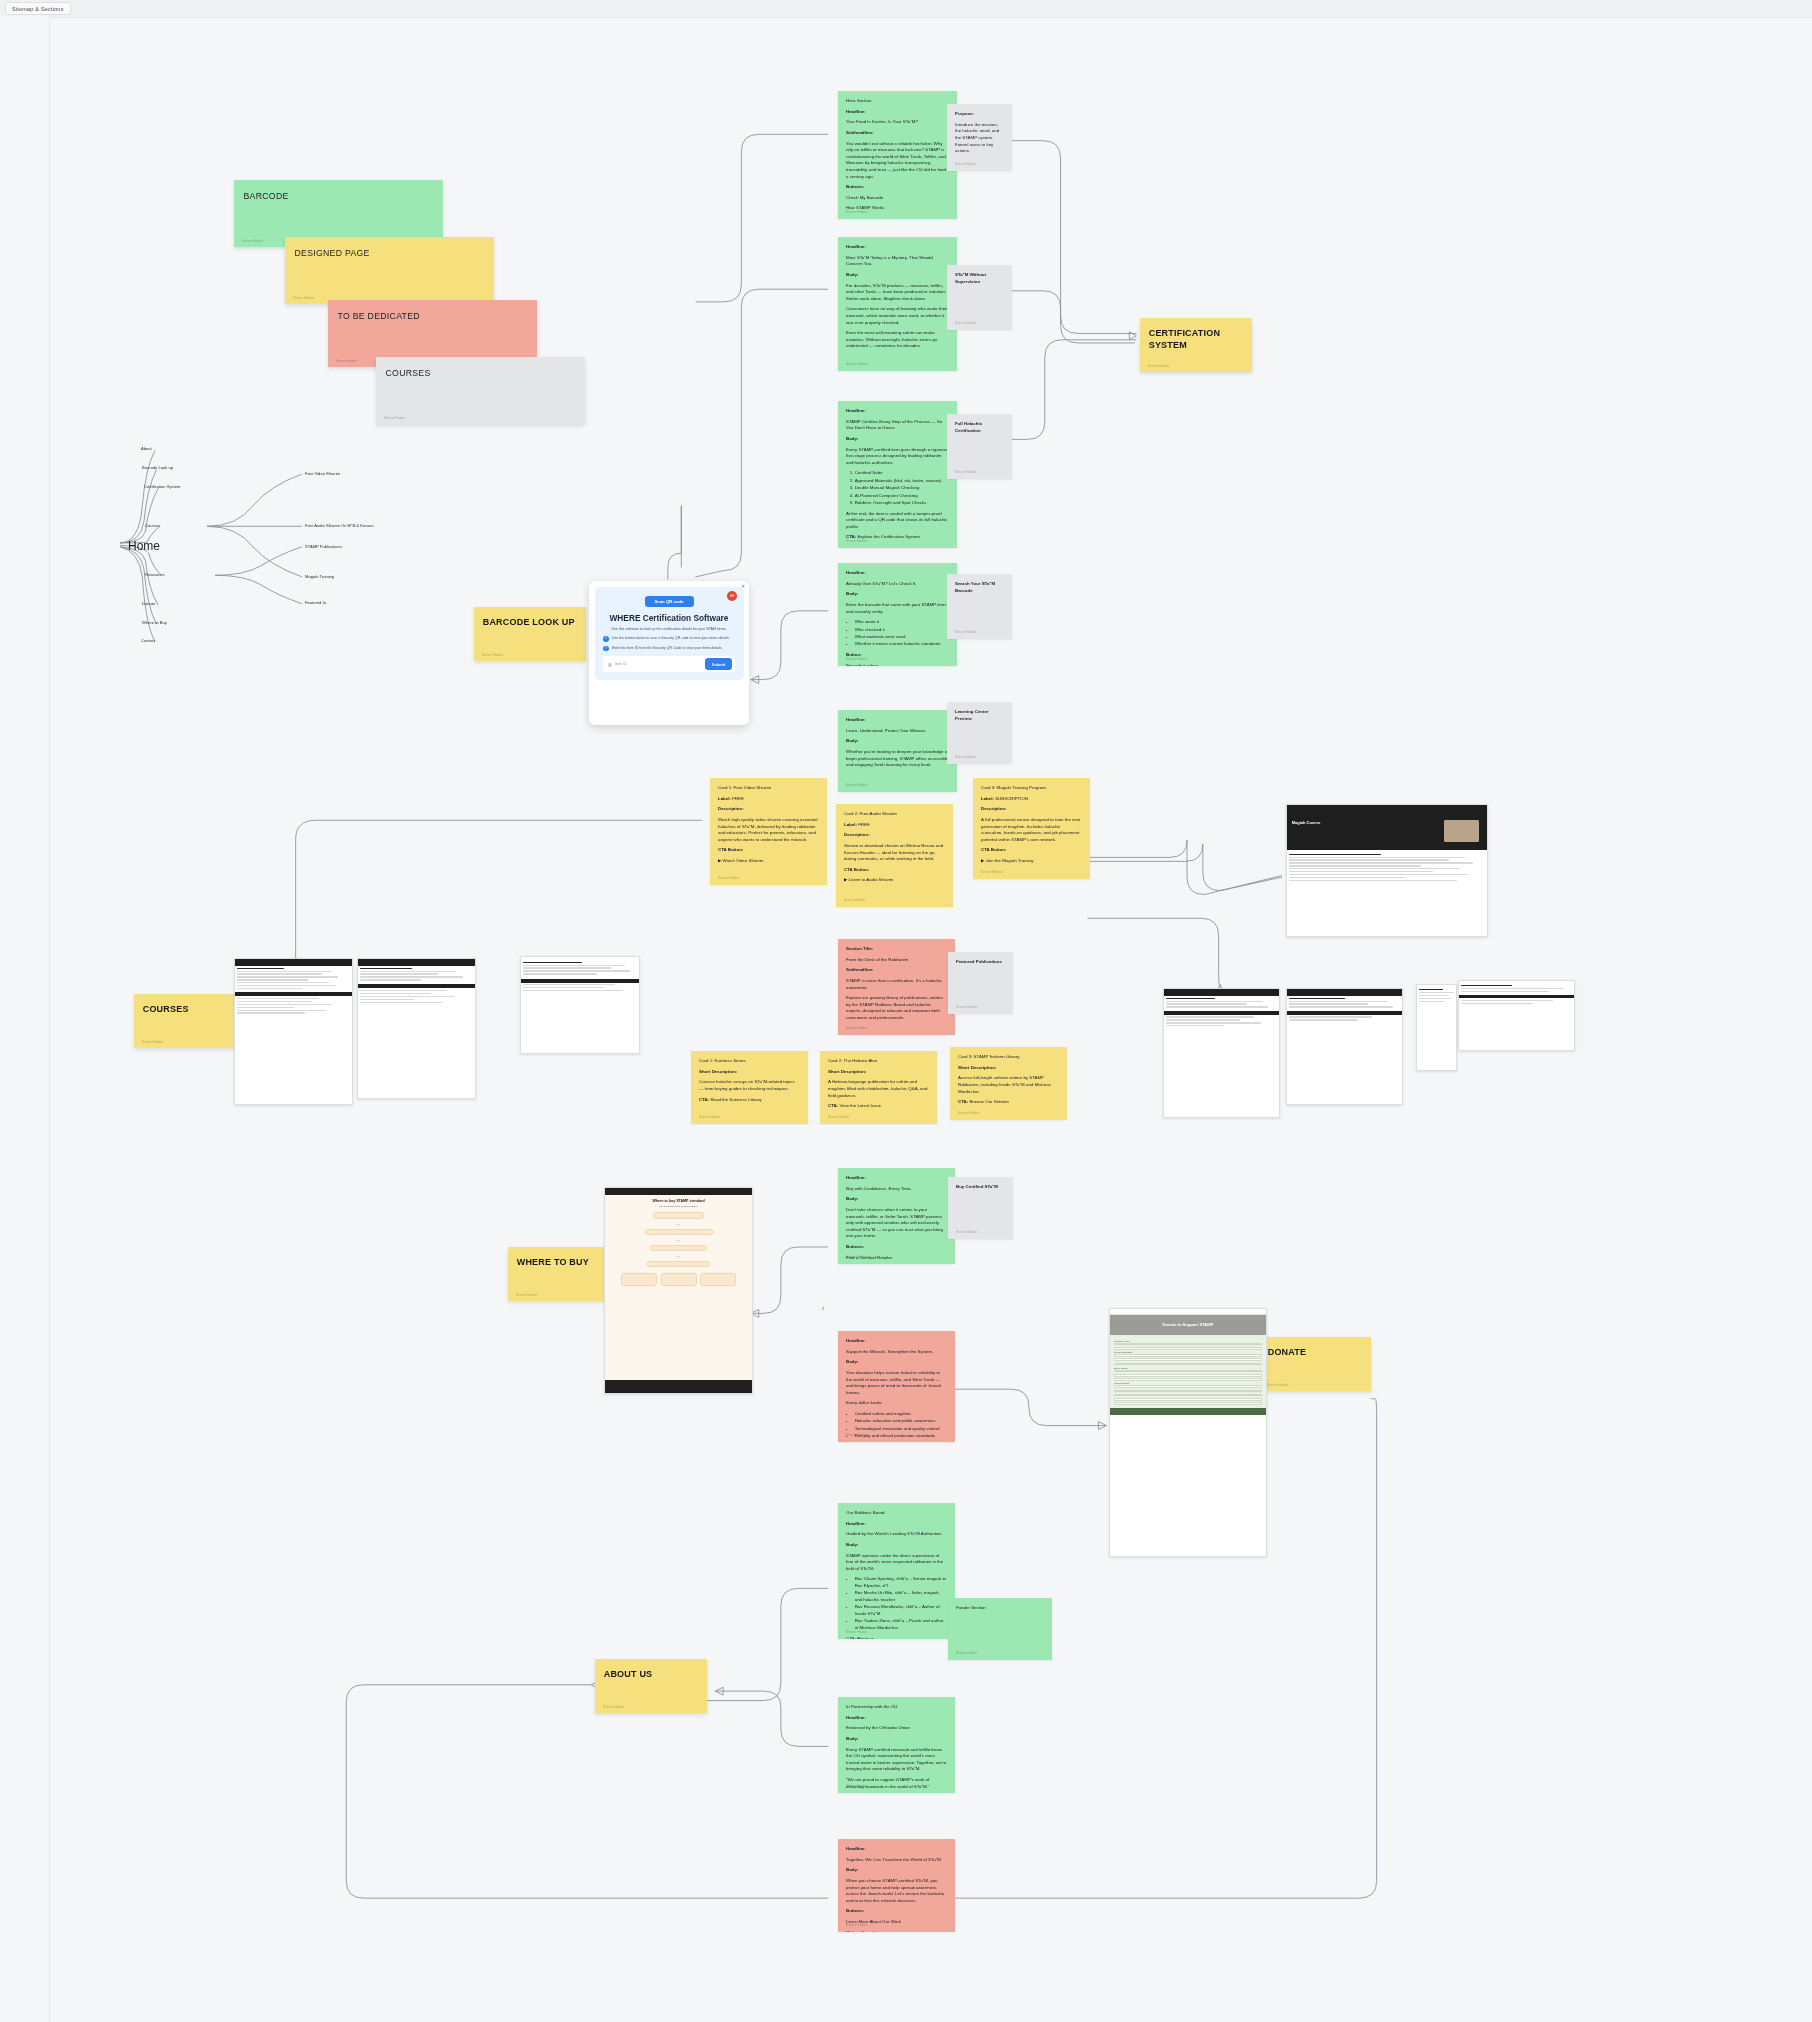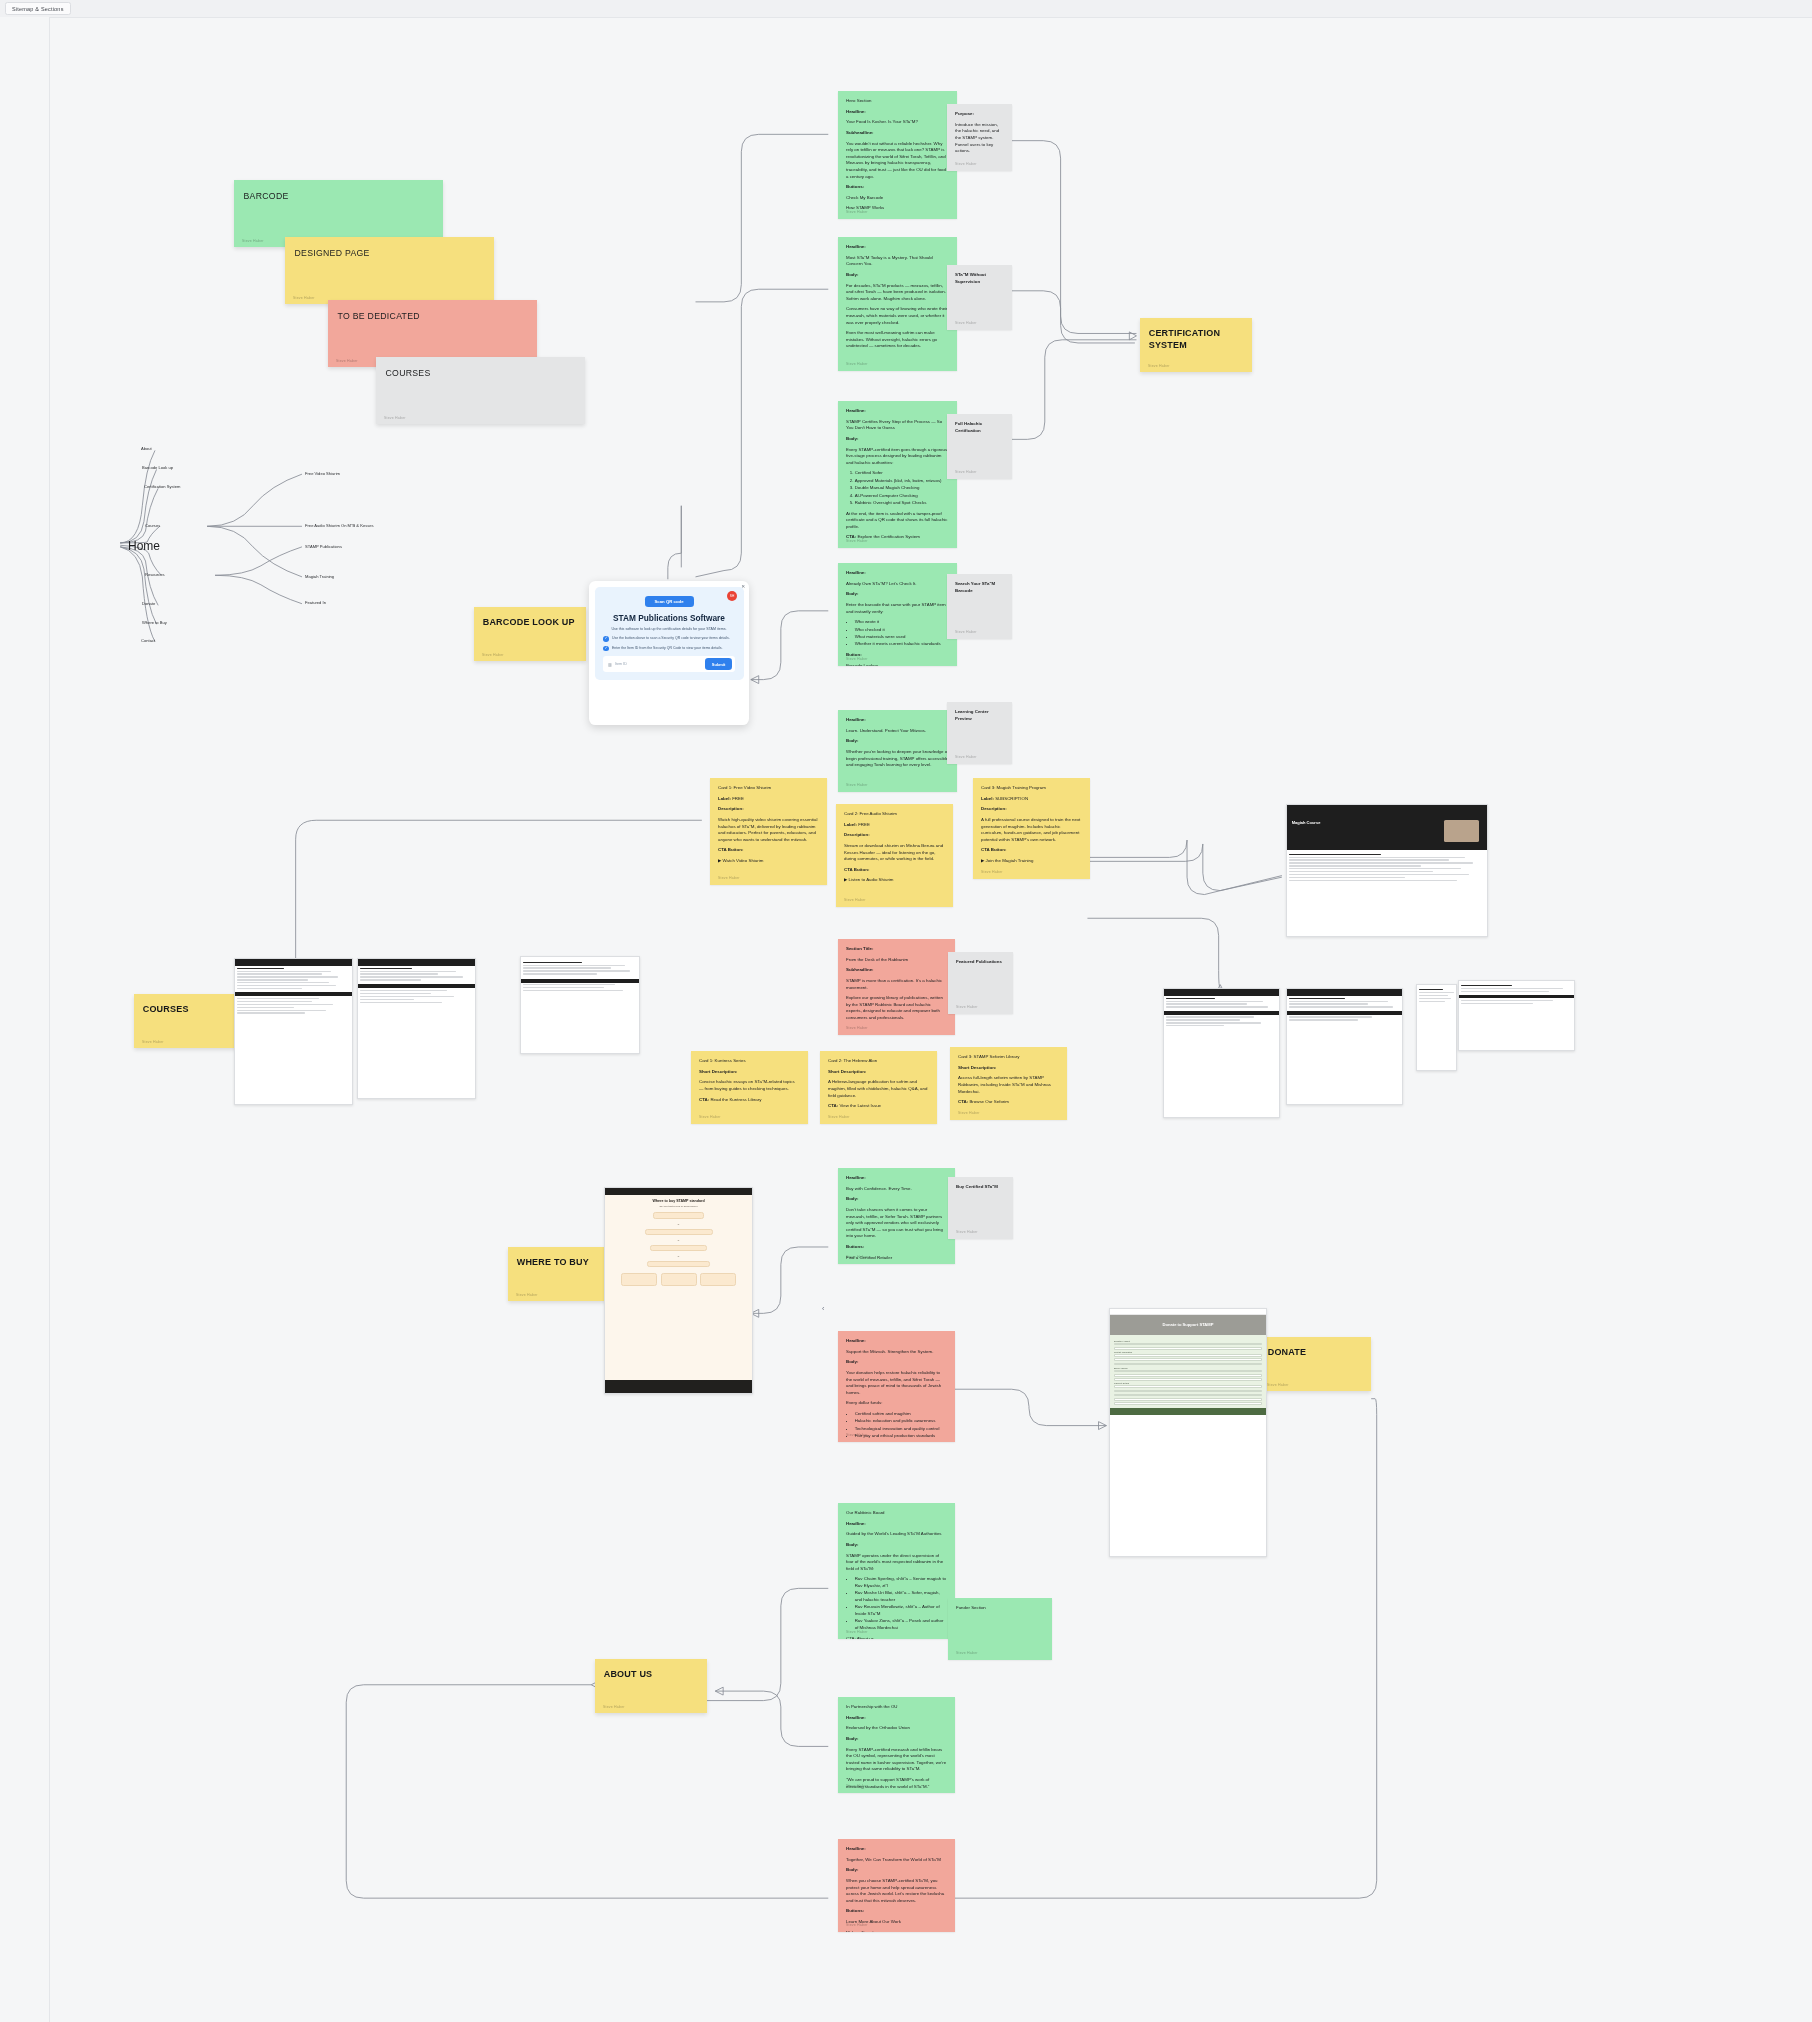--- a/index.html
+++ b/index.html
@@ -336,21 +336,21 @@
   <div class="seclabel" style="left:595px; top:1659px; width:112px; height:54px;">
     <div class="sl-title">ABOUT US</div>
     <div class="author">Steve Haber</div>
   </div>
 
   <div class="bc-modal" style="left:589px; top:581px; width:160px; height:144px;">
     <div class="bc-inner">
       <div class="bc-close-dot">SH</div>
       <div class="bc-x">✕</div>
       <div class="bc-scan">Scan QR code</div>
-      <div class="bc-title">STAM Publications Software</div>
+      <div class="bc-title">WHERE Certification Software</div>
       <div class="bc-sub">Use this software to look up the certification details for your STAM items.</div>
       <div class="bc-item">
         <div class="bc-check">✓</div>
         <div class="bc-item-tx">Use the button above to scan a Security QR code to view your items details.</div>
       </div>
       <div class="bc-item">
         <div class="bc-check">✓</div>
         <div class="bc-item-tx">Enter the Item ID from the Security QR Code to view your items details.</div>
       </div>
       <div class="bc-field">

